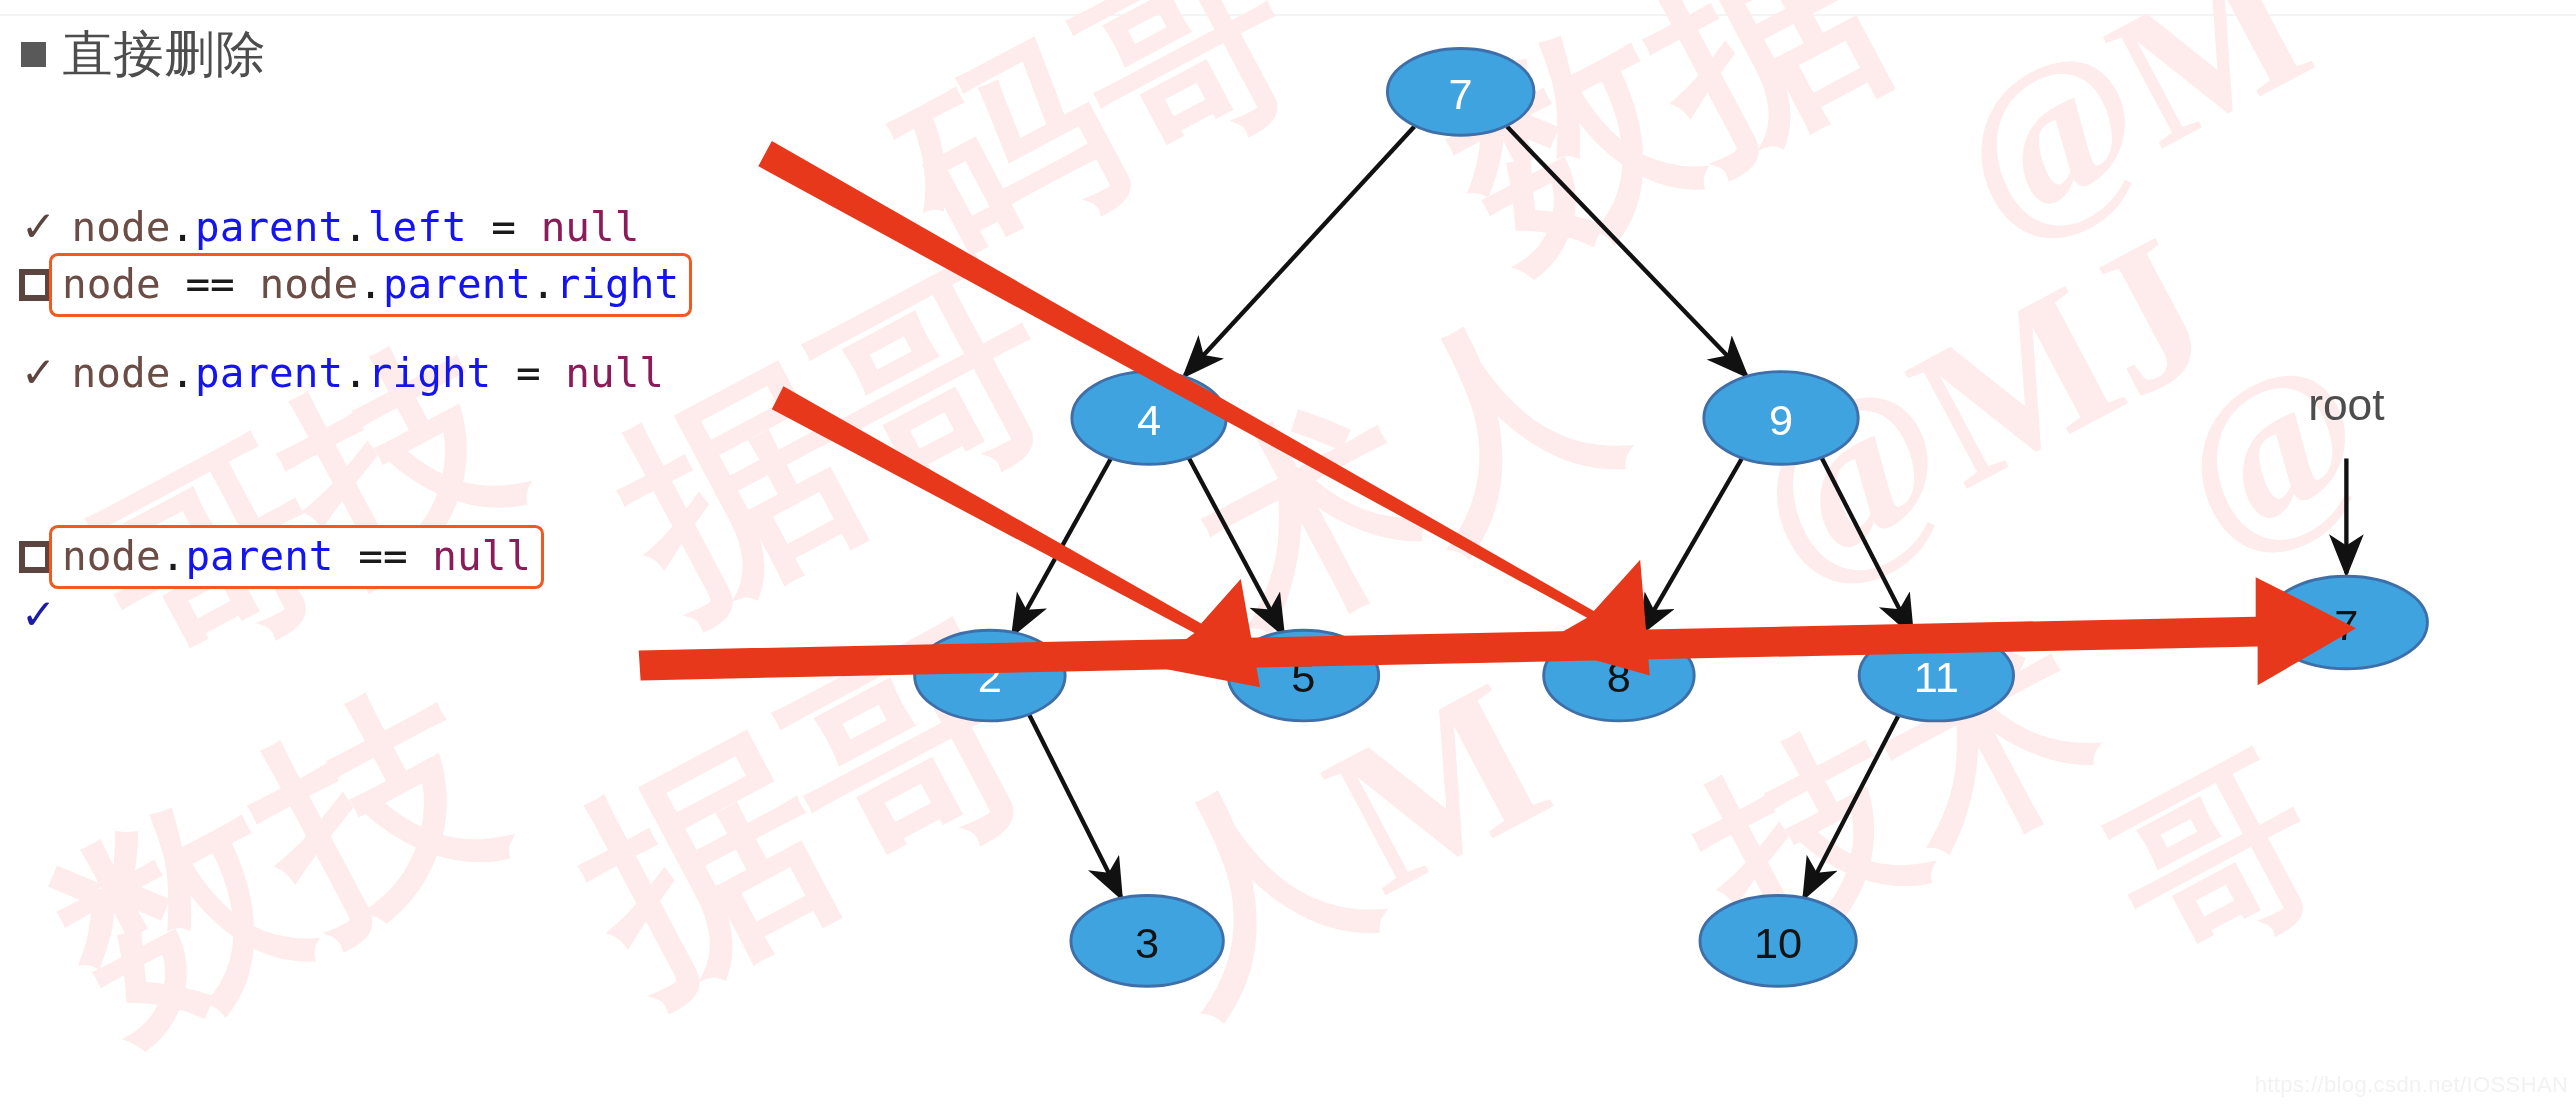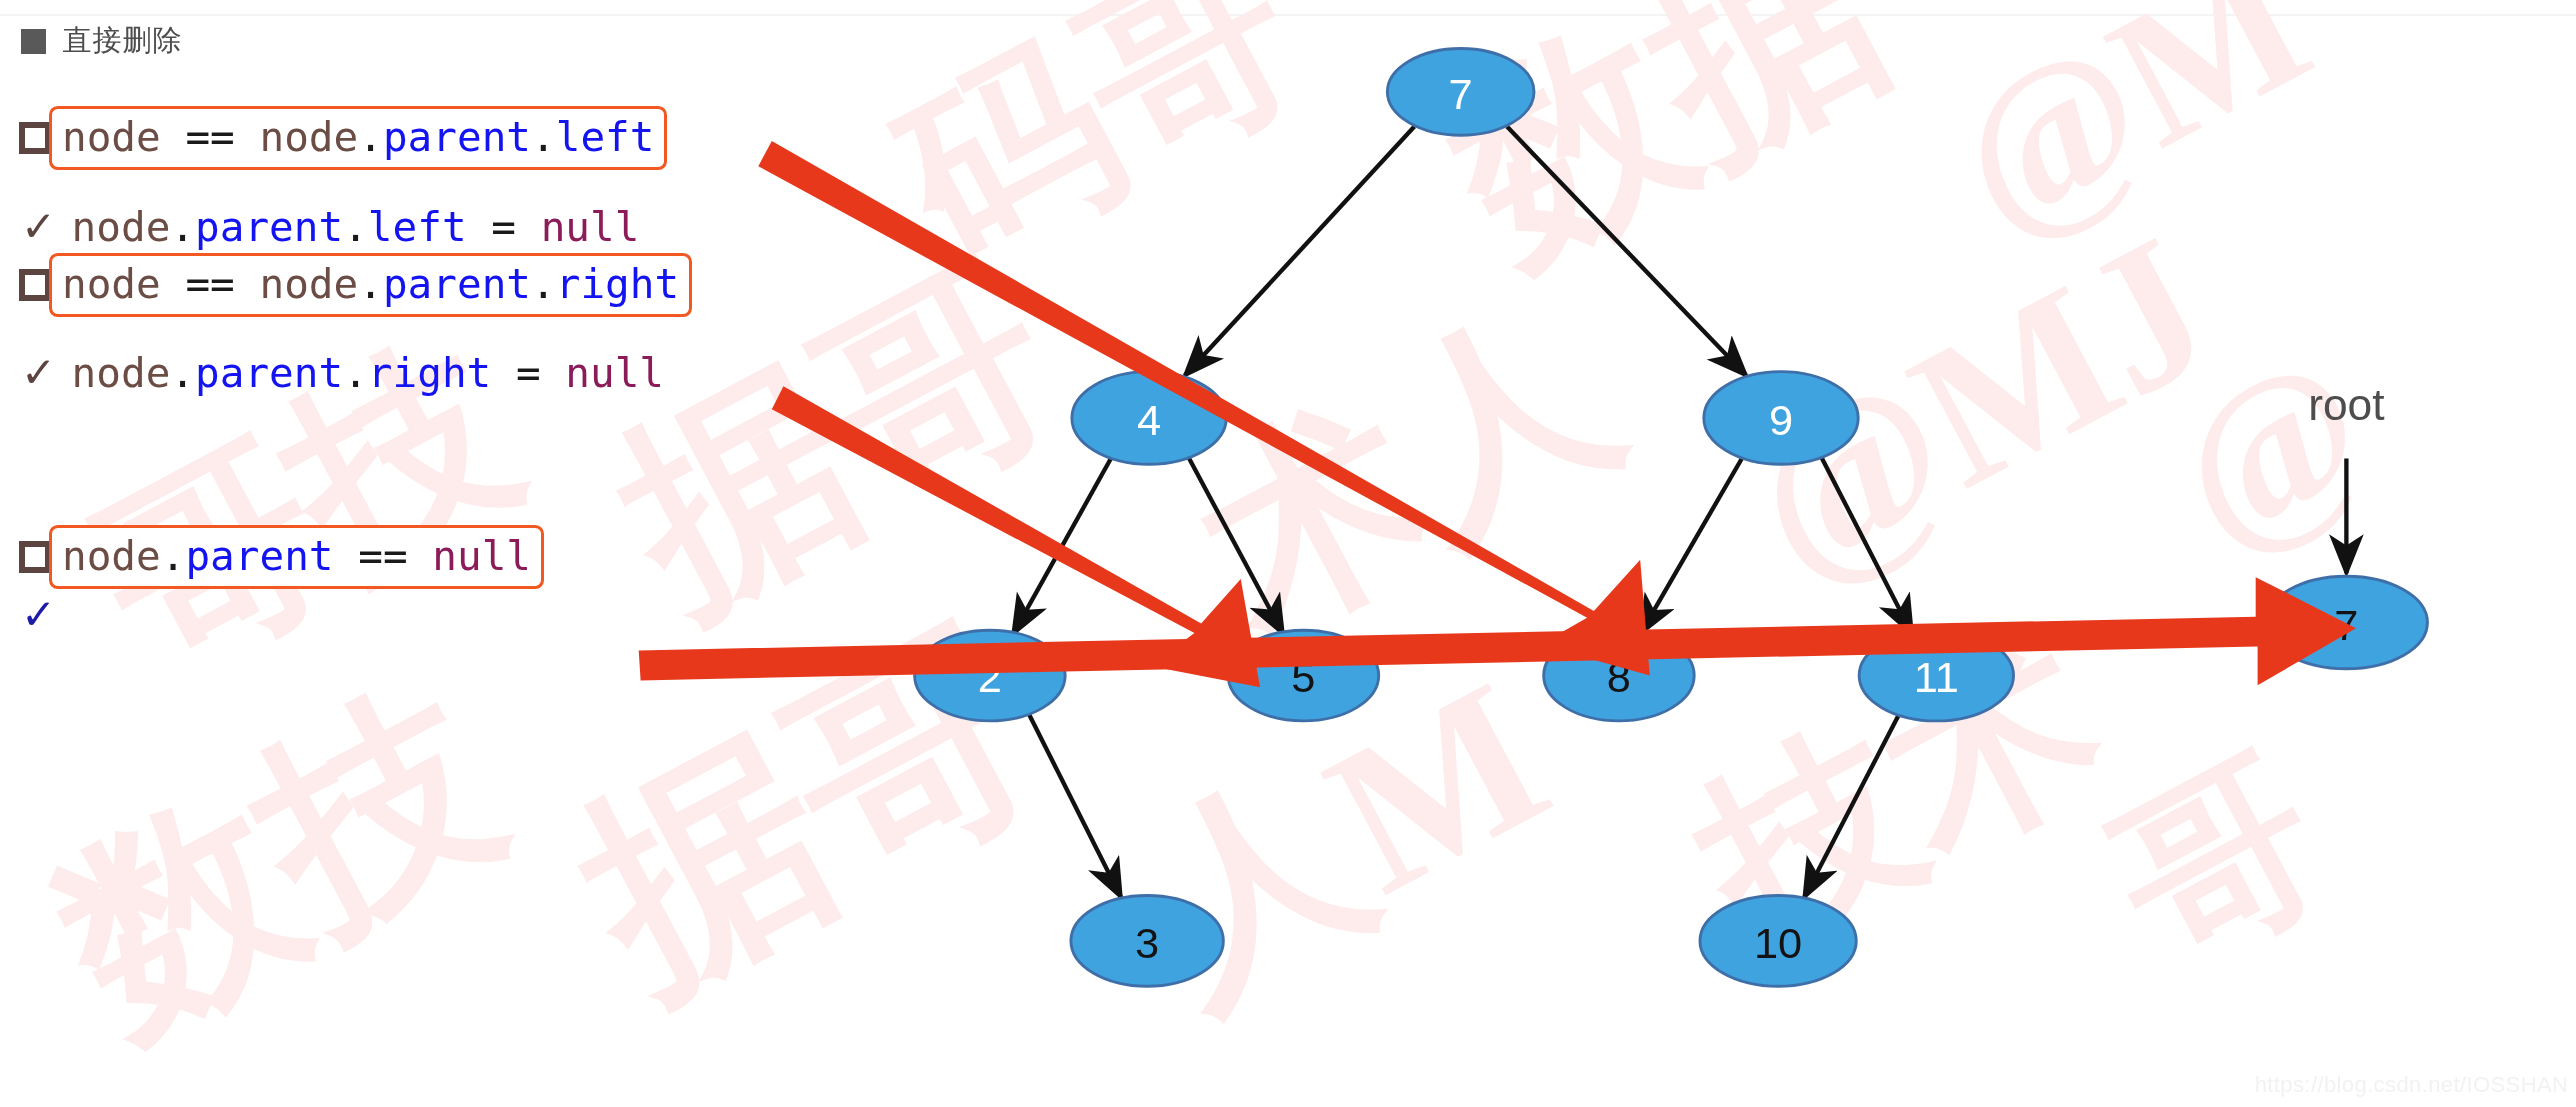--- a/index.html
+++ b/index.html
@@ -55,21 +55,21 @@
 
   .bullet-sq {
     width: 25px; height: 25px;
     background: #595959;
     display: inline-block;
     margin-right: 16.4px;
     flex: 0 0 auto;
   }
   .heading-cn {
     font-family: Liberation Serif, serif;
-    font-size: 29px;
+    font-size: 50px;
     color: #4d4d4d;
     letter-spacing: 1px;
   }
 
   .chk-sq {
     width: 20px; height: 20px;
     border: 6.8px solid #5c4540;
     box-sizing: content-box;
     display: inline-block;
     flex: 0 0 auto;
@@ -241,24 +241,20 @@
     </g>
   </svg>
 
   <div class="panel">
 
     <div class="row" style="left:21px; top:21px;">
       <span class="bullet-sq"></span>
       <span class="heading-cn">直接删除</span>
     </div>
 
-    <div class="row" style="left:19.3px; top:106px;">
-      <span class="chk-sq"></span>
-      <span class="boxed code"><span class="c-id">node </span><span class="c-op">== </span><span class="c-id">node</span><span class="c-op">.</span><span class="c-prop">parent</span><span class="c-op">.</span><span class="c-prop">left</span></span>
-    </div>
 
     <div class="row" style="left:21px; top:203px;">
       <span class="tick">✓</span>
       <span class="code plain-line"><span class="c-id">node</span><span class="c-op">.</span><span class="c-prop">parent</span><span class="c-op">.</span><span class="c-prop">left </span><span class="c-op">= </span><span class="c-null">null</span></span>
     </div>
 
     <div class="row" style="left:19.3px; top:253px;text-align:center;">
       <span class="chk-sq"></span>
       <span class="boxed code"><span class="c-id">node </span><span class="c-op">== </span><span class="c-id">node</span><span class="c-op">.</span><span class="c-prop">parent</span><span class="c-op">.</span><span class="c-prop">right</span></span>
     </div>

